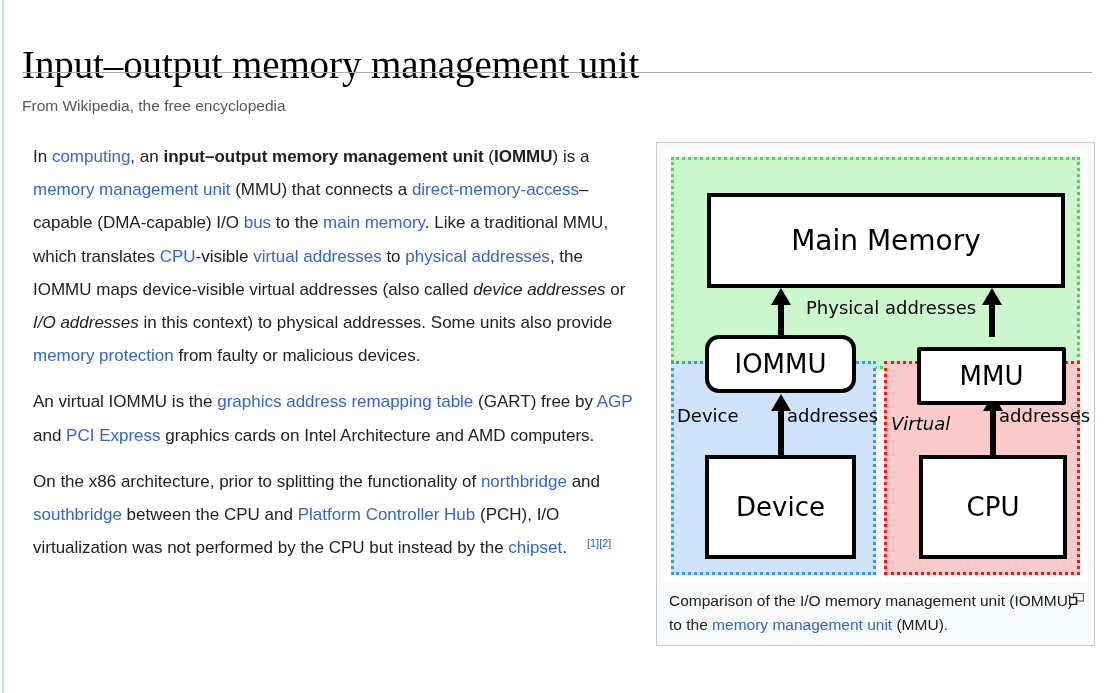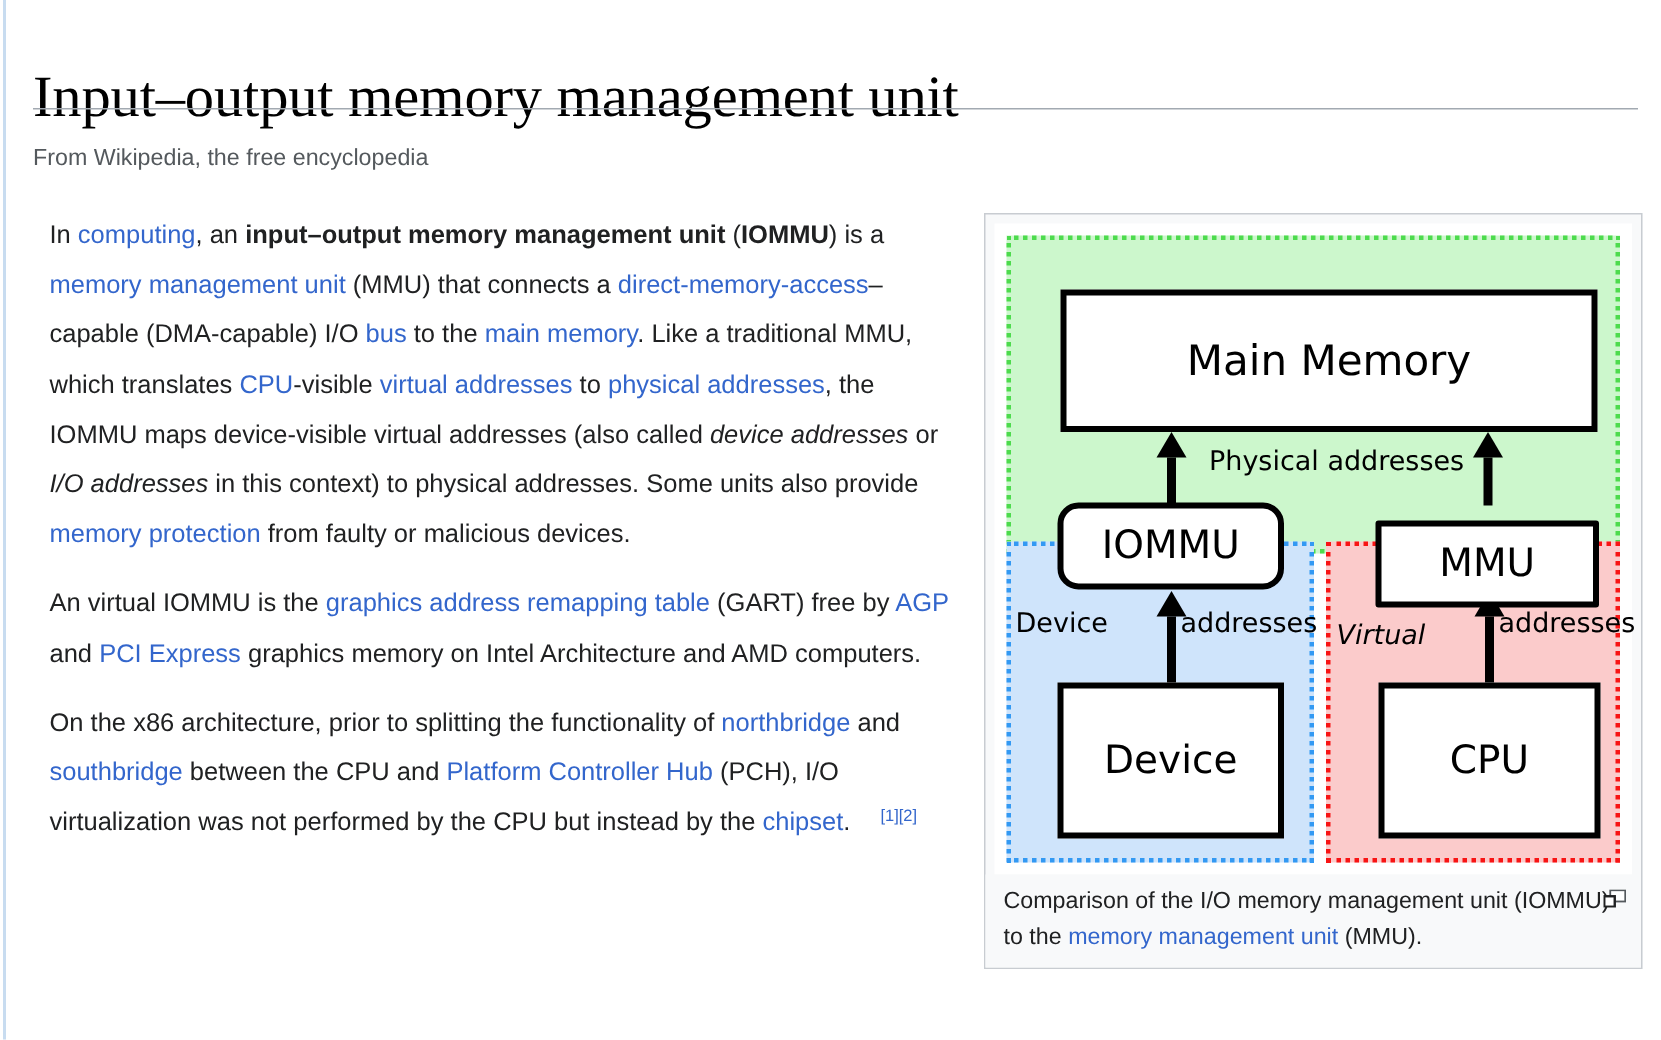--- a/index.html
+++ b/index.html
@@ -235,21 +235,21 @@
 <div id="left-edge-rule"></div>
 
 <div id="page">
 
   <h1 id="page-title">Input–output memory management unit</h1>
   <div id="title-rule"></div>
   <div id="tagline">From Wikipedia, the free encyclopedia</div>
 
   <div id="article-body">
     <p><span>In </span><a class="wlink" href="#">computing</a><span>, an </span><b class="term">input–output memory management unit</b><span> (</span><b class="term">IOMMU</b><span>) is a </span><a class="wlink" href="#">memory management unit</a><span> (MMU) that connects a </span><a class="wlink" href="#">direct-memory-access</a><span>–capable (DMA-capable) I/O </span><a class="wlink" href="#">bus</a><span> to the </span><a class="wlink" href="#">main memory</a><span>. Like a traditional MMU, which translates </span><a class="wlink" href="#">CPU</a><span>-visible </span><a class="wlink" href="#">virtual addresses</a><span> to </span><a class="wlink" href="#">physical addresses</a><span>, the IOMMU maps device-visible virtual addresses (also called </span><i class="term">device addresses</i><span> or </span><i class="term">I/O addresses</i><span> in this context) to physical addresses. Some units also provide </span><a class="wlink" href="#">memory protection</a><span> from faulty or malicious devices.</span></p>
-    <p><span>An virtual IOMMU is the </span><a class="wlink" href="#">graphics address remapping table</a><span> (GART) free by </span><a class="wlink" href="#">AGP</a><span> and </span><a class="wlink" href="#">PCI Express</a><span> graphics memory on Intel Architecture and AMD computers.</span></p>
+    <p><span>An virtual IOMMU is the </span><a class="wlink" href="#">graphics address remapping table</a><span> (GART) free by </span><a class="wlink" href="#">AGP</a><span> and </span><a class="wlink" href="#">PCI Express</a><span> graphics cards on Intel Architecture and AMD computers.</span></p>
     <p><span>On the x86 architecture, prior to splitting the functionality of </span><a class="wlink" href="#">northbridge</a><span> and </span><a class="wlink" href="#">southbridge</a><span> between the CPU and </span><a class="wlink" href="#">Platform Controller Hub</a><span> (PCH), I/O virtualization was not performed by the CPU but instead by the </span><a class="wlink" href="#">chipset</a><span>.</span><sup class="ref">[1][2]</sup></p>
   </div>
 
   <div id="thumb-frame">
 
     <div id="diagram">
 
       <div class="zone" id="zone-green"></div>
       <div class="zone" id="zone-blue"></div>
       <div class="zone" id="zone-red"></div>

